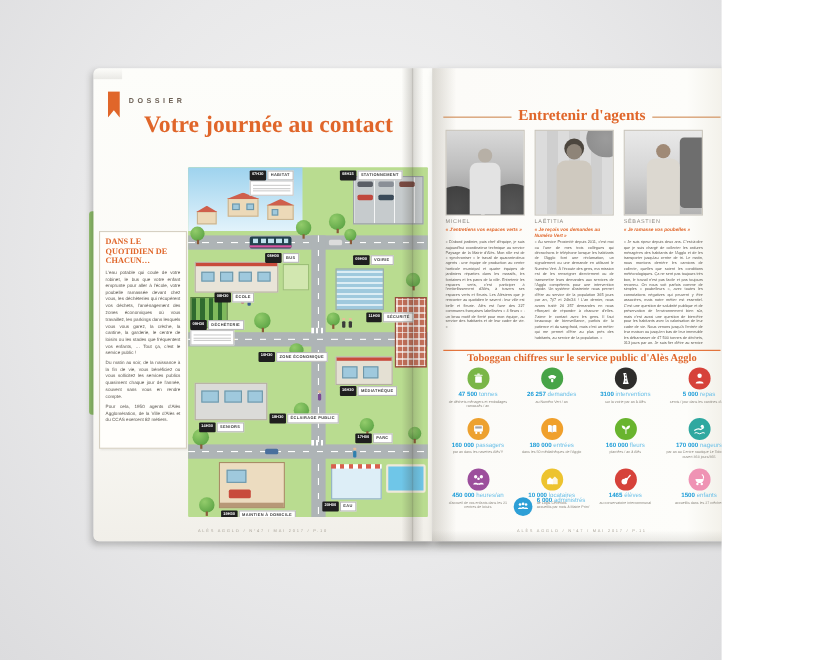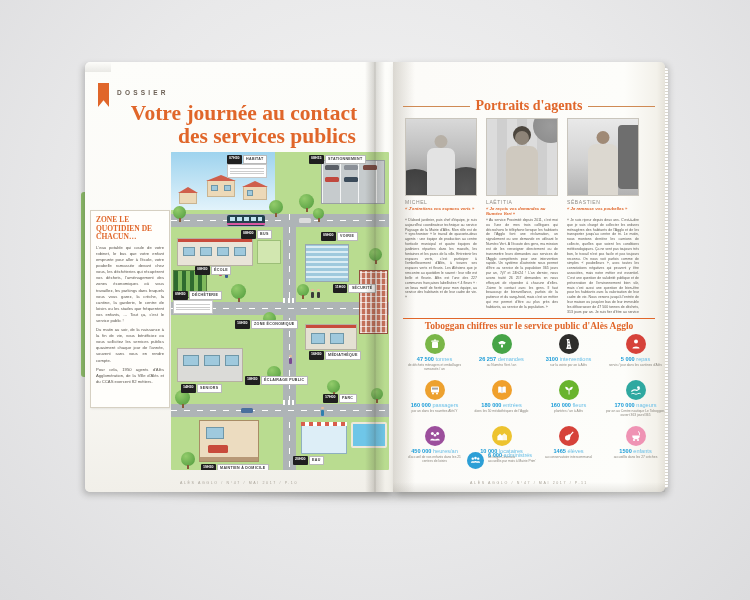--- a/index.html
+++ b/index.html
@@ -1,16 +1,16 @@
 <!DOCTYPE html>
 <html><head>
 <meta charset="utf-8">
 <style>
   html,body{margin:0;padding:0;}
-  .canvas{position:relative;width:750px;height:600px;overflow:hidden;
+  .canvas{position:relative;width:656px;height:600px;overflow:hidden;
     background:radial-gradient(ellipse at 50% 40%, #f4f4f4 0%, #e9e9ea 55%, #dcdcde 100%);
     font-family:"Liberation Sans", sans-serif;}
   .floor-shadow{position:absolute;left:95px;top:483px;width:560px;height:18px;border-radius:50%;
     background:radial-gradient(ellipse, rgba(30,28,25,.30), rgba(30,28,25,0) 70%);filter:blur(4px);}
   .spread{position:absolute;left:85px;top:62px;width:580px;height:430px;}
   .under-page{position:absolute;left:-4px;top:130px;width:7px;height:185px;background:#8fbf6a;border-radius:3px;}
   .page{position:absolute;top:0;height:430px;background:linear-gradient(180deg,#fdfdfa 0%,#faf9f5 70%,#f1efe9 100%);}
   .page-left{left:0;width:308px;border-radius:5px 0 0 5px;
     box-shadow:-2px 3px 6px rgba(40,38,34,.25);}
   .page-right{left:308px;width:272px;border-radius:0 5px 5px 0;
@@ -114,25 +114,24 @@
   <div class="floor-shadow"></div>
 
   <div class="spread">
     <div class="under-page"></div>
 
     <div class="page page-left">
       <div class="flag"></div>
       <div class="kicker">DOSSIER</div>
       <div class="main-title">
         <div class="t1">Votre journée au contact</div>
-        <div class="t2">des services publics</div>
       </div>
 
       <div class="sidebar">
-        <h3>ZONE LE QUOTIDIEN DE CHACUN…</h3>
+        <h3>DANS LE QUOTIDIEN DE CHACUN…</h3>
         <p>L'eau potable qui coule de votre robinet, le bus que votre enfant emprunte pour aller à l'école, votre poubelle ramassée devant chez vous, les déchèteries qui récupèrent vos déchets, l'aménagement des zones économiques où vous travaillez, les parkings dans lesquels vous vous garez, la crèche, la cantine, la garderie, le centre de loisirs ou les stades que fréquentent vos enfants, … Tout ça, c'est le service public !</p>
         <p>Du matin au soir, de la naissance à la fin de vie, vous bénéficiez ou vous sollicitez les services publics quasiment chaque jour de l'année, souvent sans vous en rendre compte.</p>
         <p>Pour cela, 1950 agents d'Alès Agglomération, de la Ville d'Alès et du CCAS exercent 82 métiers.</p>
       </div>
 
       <div id="map">
         <div class="sky"></div>
 
         <div class="parking" style="left:150px;top:8px;width:62px;height:42px;"></div>
         <div class="car" style="left:154px;top:13px;width:14px;background:#5a5e66;"></div>
@@ -300,21 +299,21 @@
       </div>
 
       <div class="pfoot">ALÈS AGGLO / N°47 / MAI 2017 / P.10</div>
     </div>
 
     <div class="page page-right">
       <div class="edge-stack"></div>
 
       <div class="ph-header">
         <div class="line"></div>
-        <div class="txt">Portraits d'agents</div>
+        <div class="txt">Entretenir d'agents</div>
         <div class="line"></div>
       </div>
 
       <div class="photo" style="left:12px;background:linear-gradient(180deg,#d9d9d9 0%,#bdbdbd 45%,#8d8d8d 100%);">
         <div class="blob" style="left:-14px;bottom:-16px;width:46px;height:42px;background:radial-gradient(circle,#4c4c4c,#3a3a3a);"></div>
         <div class="blob" style="right:-16px;bottom:-18px;width:52px;height:46px;background:radial-gradient(circle,#575757,#424242);"></div>
         <div class="ph-head" style="top:16px;width:13px;height:13px;background:#b7b0a6;"></div>
         <div class="ph-fig" style="top:29px;width:28px;height:49px;border-radius:7px 7px 0 0;background:#e3e3e3;"></div>
       </div>
 

